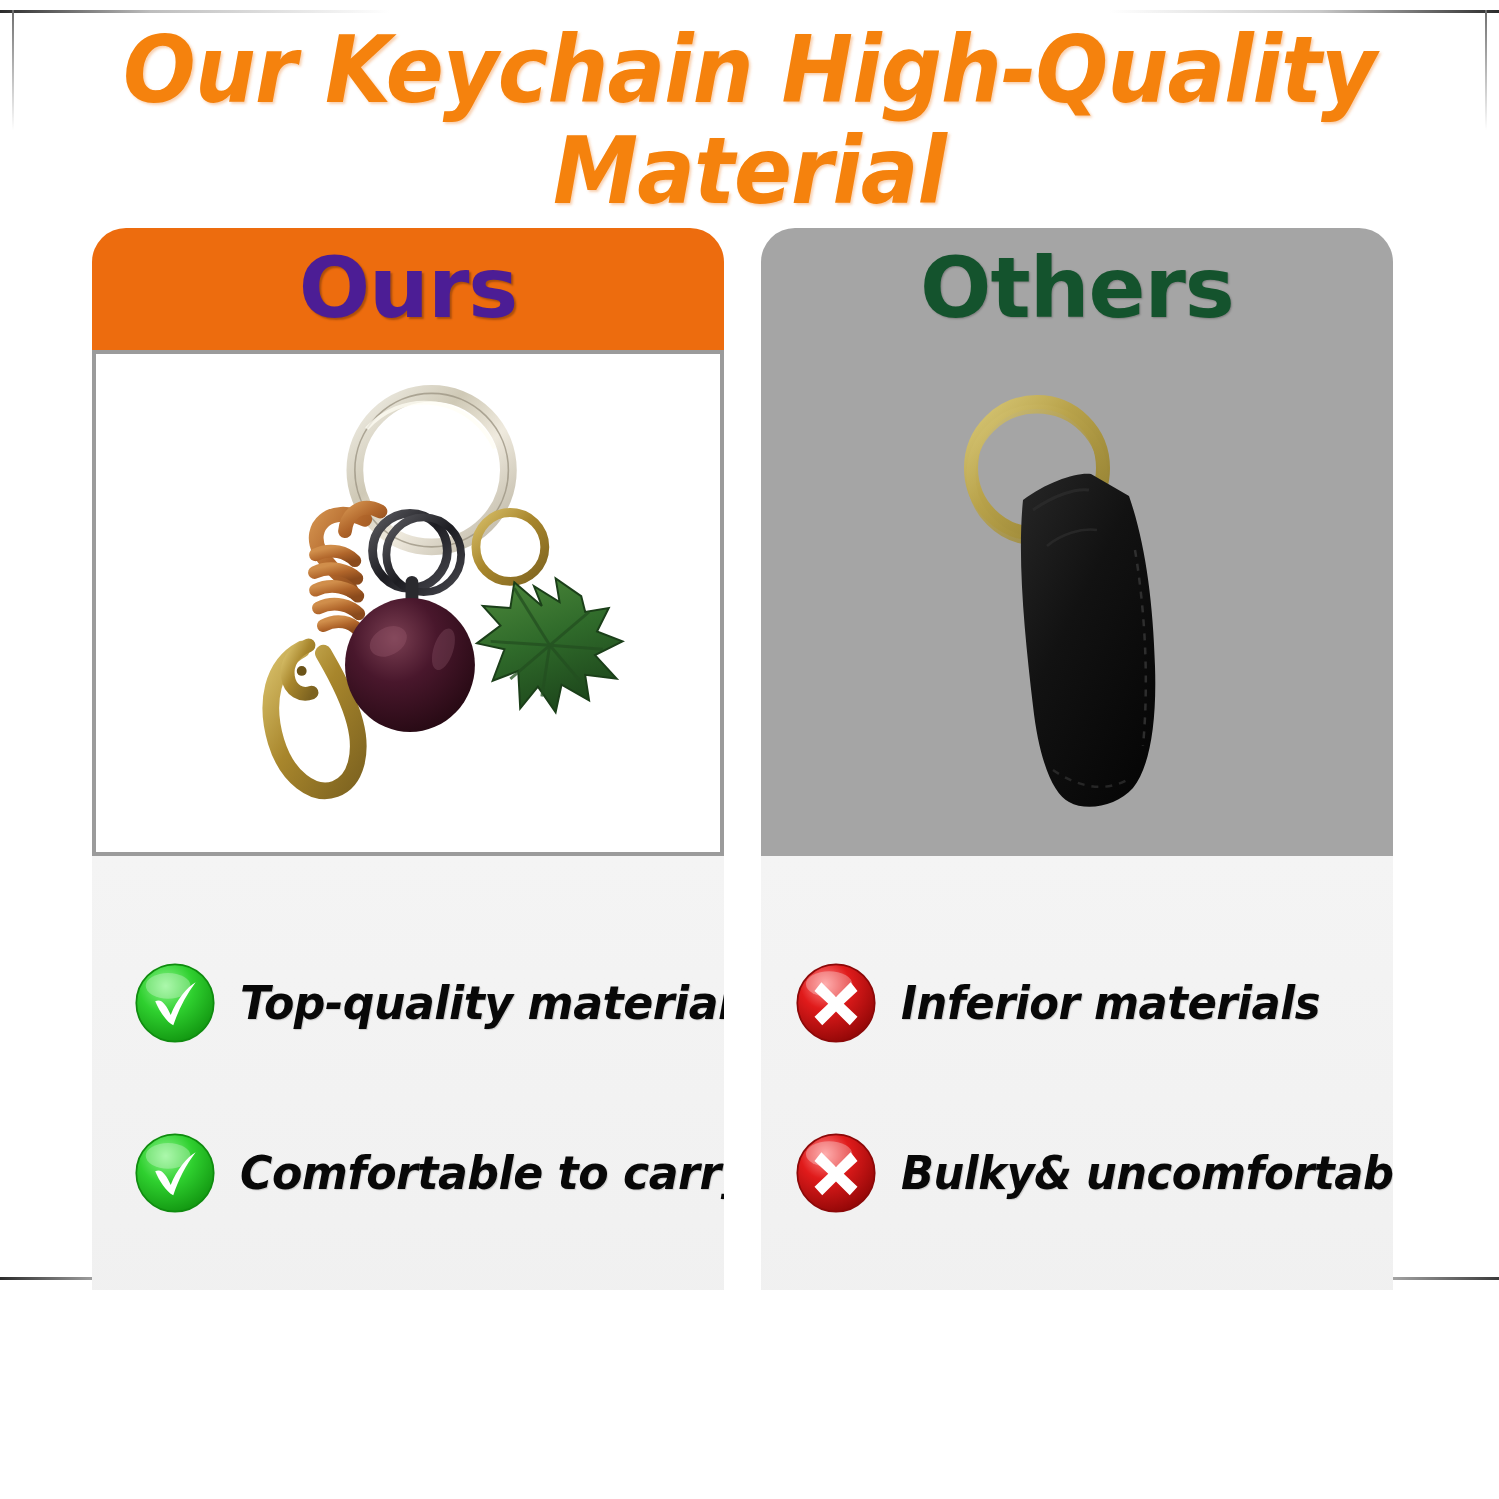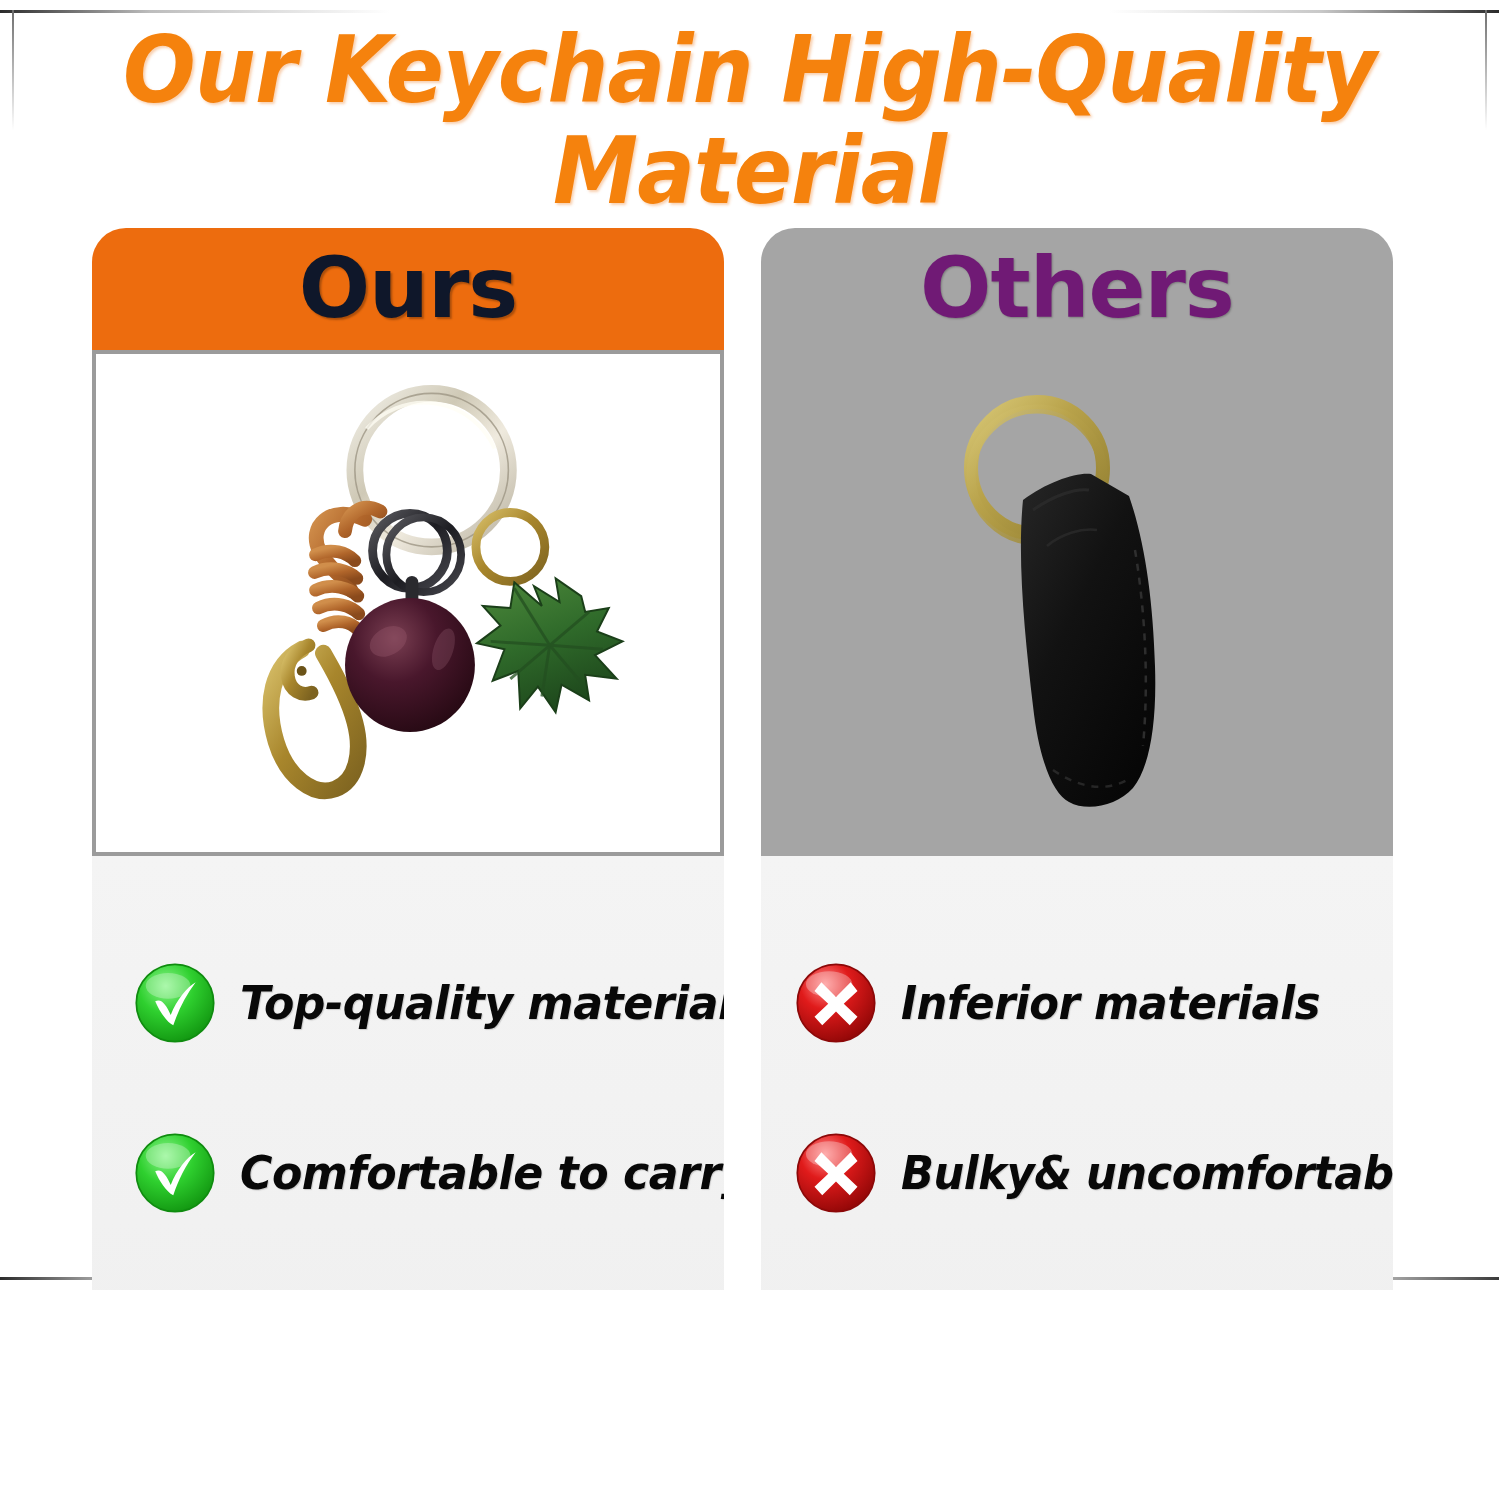--- a/index.html
+++ b/index.html
@@ -83,26 +83,26 @@
     height: 122px;
     text-align: center;
     font-family: "DejaVu Sans", sans-serif;
     font-weight: bold;
     font-size: 84px;
     line-height: 120px;
     letter-spacing: -1px;
   }
   .panel-left .panel-head {
     background: #ed6c0e;
-    color: #0f172a;
+    color: #4c1d95;
     text-shadow: 2px 2px 2px rgba(0,0,0,0.28);
   }
   .panel-right .panel-head {
     background: #a5a5a5;
-    color: #701a75;
+    color: #14532d;
     text-shadow: 1px 1px 2px rgba(0,0,0,0.25);
   }
 
   
   .photo {
     position: relative;
     height: 506px;
     overflow: hidden;
   }
   .panel-left .photo {

